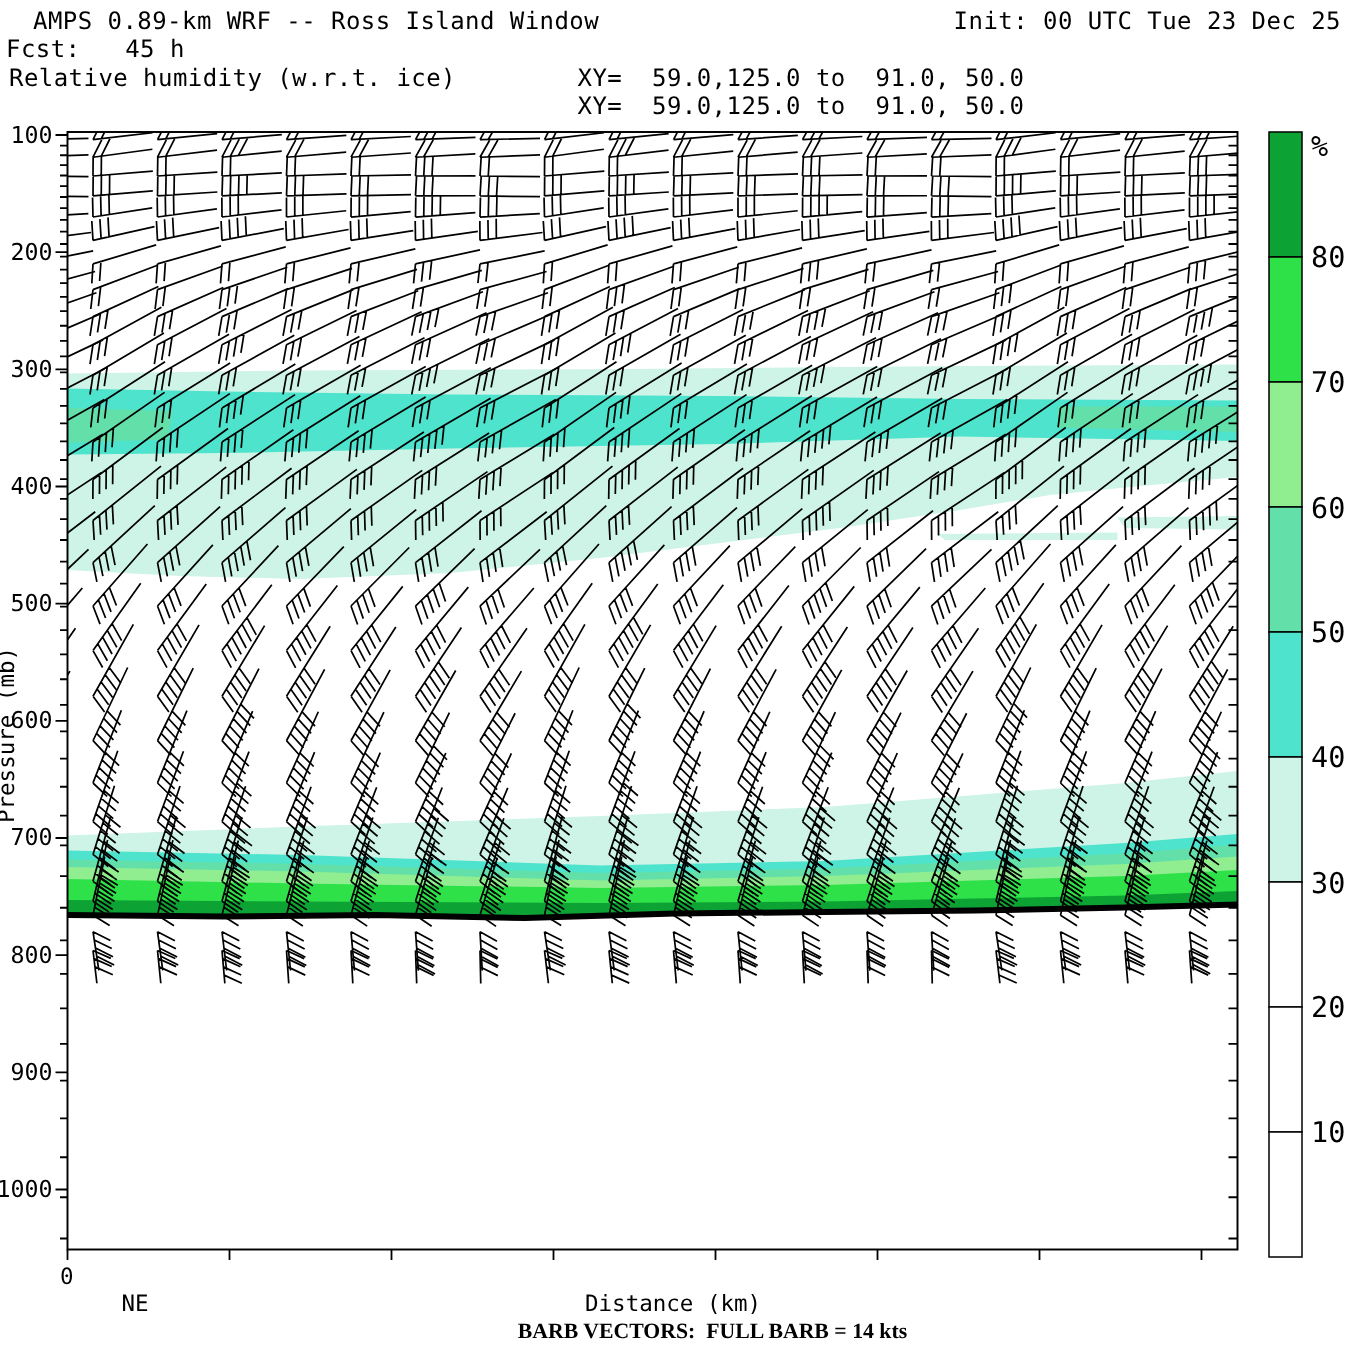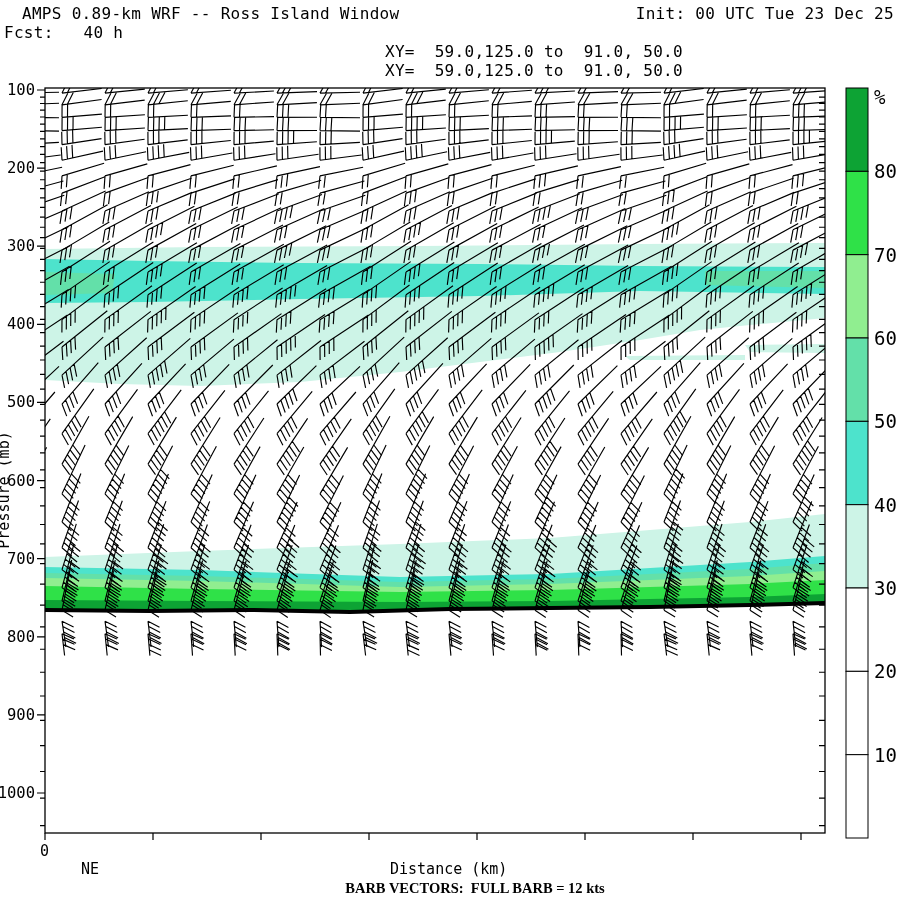--- a/index.html
+++ b/index.html
@@ -14,21 +14,22 @@
              transform:rotate(-90deg);font-size:15px;white-space:pre;text-align:center;}
   svg{position:absolute;left:0;top:0;}
   svg text{font-family:"DejaVu Sans Mono",monospace;fill:#000;}
 </style>
 </head>
 <body>
 
 <div class="page">
 
   <div class="hdr" style="left:22px;top:5px">AMPS 0.89-km WRF -- Ross Island Window</div>
-  <div class="hdr" style="left:4px;top:24px">Fcst:   40 h</div>
+  <div class="hdr" style="left:4px;top:24px">Fcst:   45 h</div>
+  <div class="hdr" style="left:6px;top:43px">Relative humidity (w.r.t. ice)</div>
   <div class="hdr hdr-r" style="top:5px">Init: 00 UTC Tue 23 Dec 25</div>
   <div class="hdr" style="left:385px;top:43px">XY=  59.0,125.0 to  91.0, 50.0</div>
   <div class="hdr" style="left:385px;top:62px">XY=  59.0,125.0 to  91.0, 50.0</div>
 
   <svg id="plot" width="900" height="900">
       <defs>
         <clipPath id="plotclip">
           <rect x="45" y="88" width="780" height="745"></rect>
         </clipPath>
       </defs>
@@ -117,16 +118,16 @@
         <text x="874" y="678.3333333333333" font-size="19">20</text>
         <text x="874" y="761.6666666666666" font-size="19">10</text>
         <text x="874" y="104" font-size="19">%</text>
       </g>
     </svg>
 
   <div class="axlab" style="left:40px;top:842px">0</div>
   <div class="axlab" style="left:81px;top:860px">NE</div>
   <div class="axlab" style="left:390px;top:860px">Distance (km)</div>
   <div class="axlab" style="left:793px;top:900px">SW</div>
-  <div class="caption" style="left:325px;top:880px;width:300px;text-align:center">BARB VECTORS:  FULL BARB = 12 kts</div>
+  <div class="caption" style="left:325px;top:880px;width:300px;text-align:center">BARB VECTORS:  FULL BARB = 14 kts</div>
 
   <div class="ylab-vert">Pressure (mb)</div>
 </div>
 
 </body></html>

